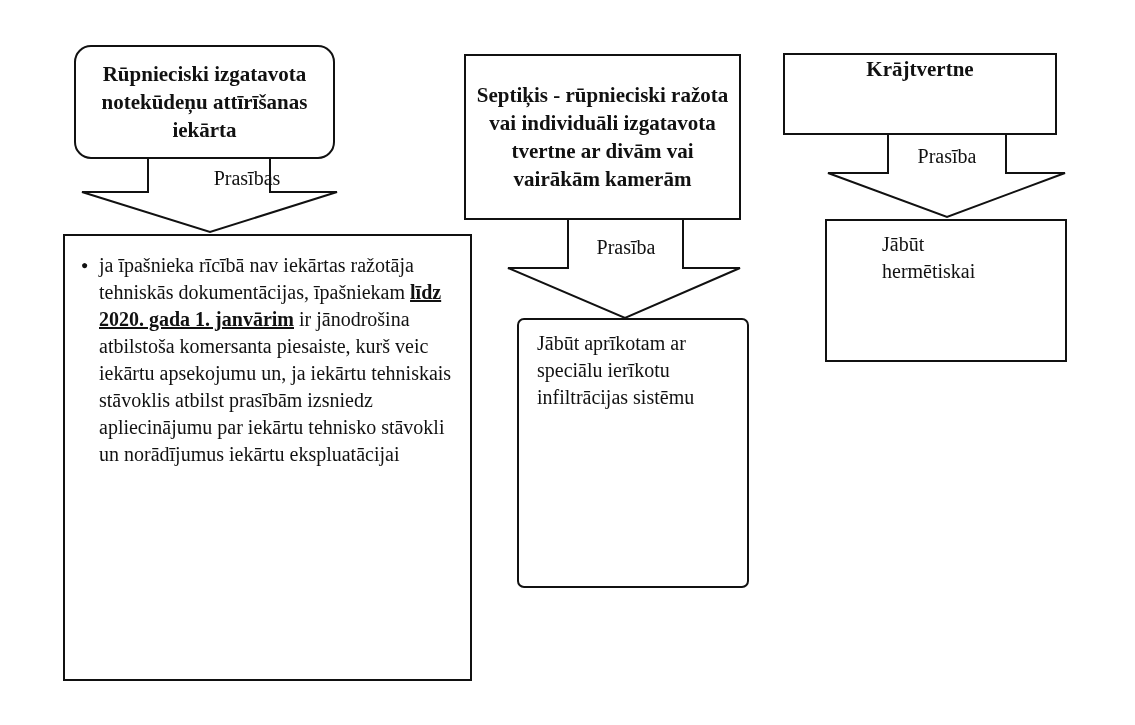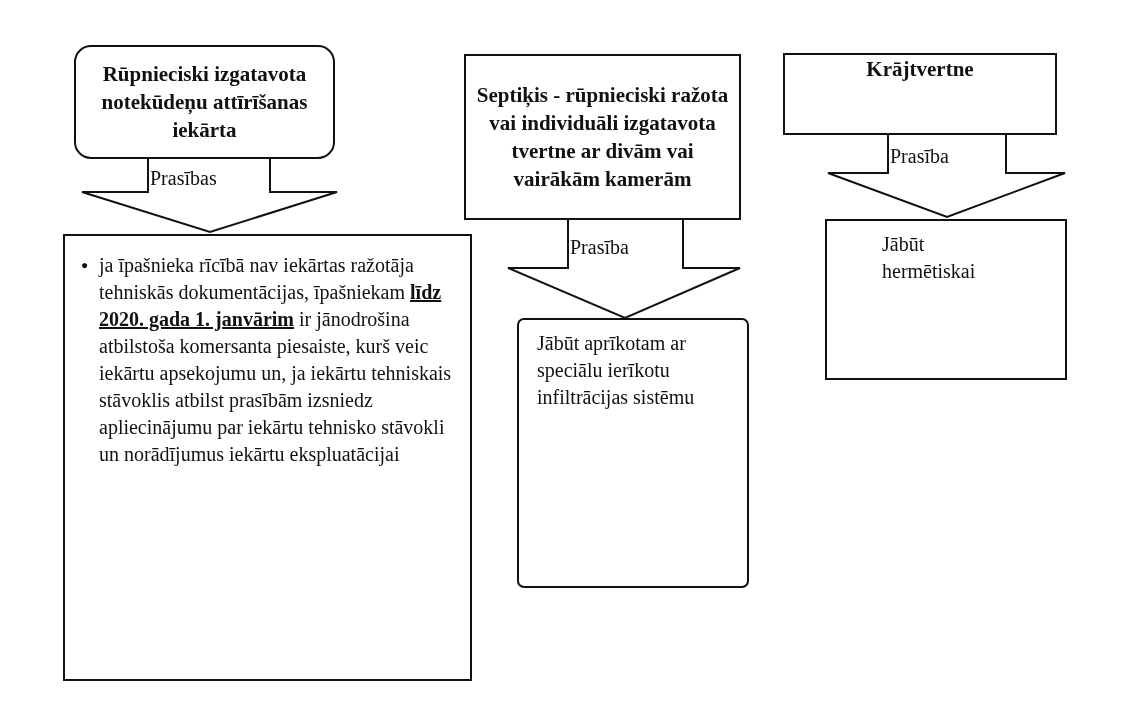--- a/index.html
+++ b/index.html
@@ -3,54 +3,54 @@
   <meta charset="utf-8">
   <style>
     html, body { margin: 0; padding: 0; background: #ffffff; }
     body { width: 1135px; height: 725px; position: relative; overflow: hidden;
            font-family: "Liberation Serif", "DejaVu Serif", serif; color: #111111; }
     .box { position: absolute; border: 2px solid #111111; background: #ffffff; box-sizing: border-box; }
     .title { display: flex; align-items: center; justify-content: center; text-align: center;
              font-weight: bold; font-size: 21px; line-height: 28px; }
     .body-text { font-size: 20px; line-height: 27px; }
     svg.arrows { position: absolute; left: 0; top: 0; }
-    .arrow-label { position: absolute; font-size: 20px; }
+    .arrow-label { position: absolute; font-size: 20px; text-align: center; }
     ul.reqs { list-style: none; margin: 0; padding: 0; }
     ul.reqs li { position: relative; padding-left: 18px; }
     ul.reqs li::before { content: "\25CF"; position: absolute; left: 0; top: 0; font-size: 12px; }
     .u-bold { font-weight: bold; text-decoration: underline; text-decoration-thickness: 2px; }
   </style>
 </head>
 <body>
 
 <svg class="arrows" width="1135" height="725">
   <polygon points="148,157 270,157 270,192 337,192 210,232 82,192 148,192" fill="#ffffff" stroke="#111111" stroke-width="2"></polygon>
   <polygon points="568,219 683,219 683,268 740,268 625,318 508,268 568,268" fill="#ffffff" stroke="#111111" stroke-width="2"></polygon>
   <polygon points="888,134 1006,134 1006,173 1065,173 947,217 828,173 888,173" fill="#ffffff" stroke="#111111" stroke-width="2"></polygon>
 </svg>
 
 <div class="box title" style="left:74px; top:45px; width:261px; height:114px; padding:0 8px;border-radius:17px;">
   <span>Rūpnieciski izgatavota notekūdeņu attīrīšanas iekārta</span>
 </div>
-<div class="arrow-label" style="left:150px; top:167px; width:106px;">Prasības</div>
+<div class="arrow-label" style="left:150px; top:167px; width:106px;padding-left:44px;">Prasības</div>
 <div class="box body-text" style="left:63px; top:234px; width:409px; height:447px; padding:14px 10px 0 16px;">
   <ul class="reqs">
     <li style="margin-top:2px;">
       <span>ja īpašnieka rīcībā nav iekārtas ražotāja tehniskās dokumentācijas, īpašniekam </span><span class="u-bold">līdz 2020. gada 1. janvārim</span><span> ir jānodrošina atbilstoša komersanta piesaiste, kurš veic iekārtu apsekojumu un, ja iekārtu tehniskais stāvoklis atbilst prasībām izsniedz apliecinājumu par iekārtu tehnisko stāvokli un norādījumus iekārtu ekspluatācijai</span>
     </li>
   </ul>
 </div>
 
 <div class="box title" style="left:464px; top:54px; width:277px; height:166px; padding:8px 10px;">
   <span>Septiķis - rūpnieciski ražota vai individuāli izgatavota tvertne ar divām vai vairākām kamerām</span>
 </div>
 <div class="arrow-label" style="left:570px; top:236px; width:112px;">Prasība</div>
 <div class="box body-text" style="left:517px; top:318px; width:232px; height:270px; padding:10px 10px 0 18px;border-radius:7px;">
   <span>Jābūt aprīkotam ar speciālu ierīkotu infiltrācijas sistēmu</span>
 </div>
 
 <div class="box title" style="left:783px; top:53px; width:274px; height:82px; align-items:flex-start; ">
   <span>Krājtvertne</span>
 </div>
 <div class="arrow-label" style="left:890px; top:145px; width:114px;">Prasība</div>
-<div class="box body-text" style="left:825px; top:219px; width:242px; height:161px; padding:10px 70px 0 55px;">
+<div class="box body-text" style="left:825px; top:219px; width:242px; height:143px; padding:10px 70px 0 55px;">
   <span>Jābūt hermētiskai</span>
 </div>
 
 </body></html>

